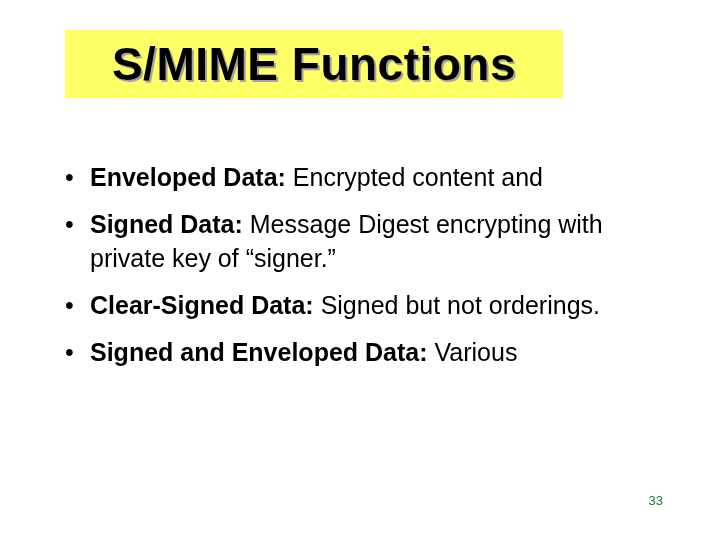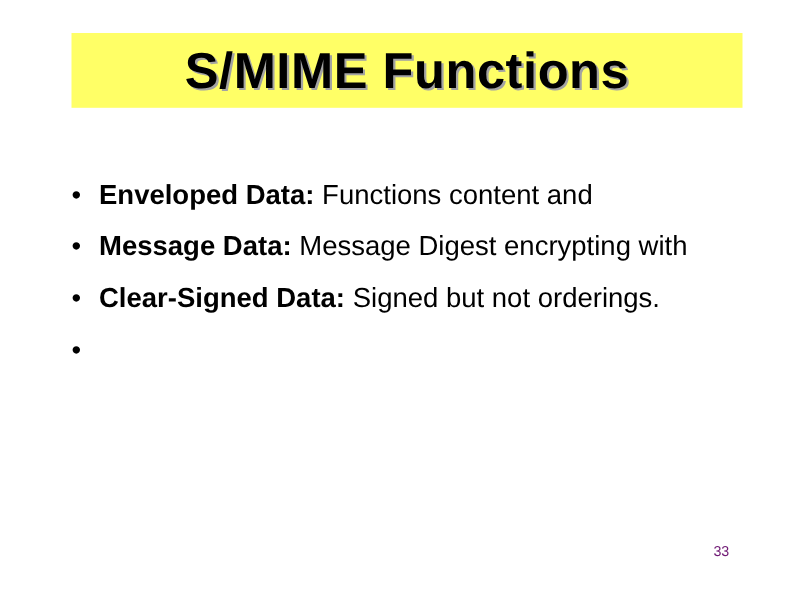--- a/index.html
+++ b/index.html
@@ -12,21 +12,21 @@
     background: #ffffff;
     position: relative;
     overflow: hidden;
     font-family: "Liberation Sans", sans-serif;
     color: #000000;
   }
   .banner {
     position: absolute;
     left: 65px;
     top: 30px;
-    width: 610px;
+    width: 498px;
     height: 68px;
     background: #FFFF66;
     display: flex;
     align-items: center;
     justify-content: center;
   }
   .slide-title {
     font-family: "Liberation Sans", sans-serif;
     font-weight: bold;
     font-size: 46px;
@@ -57,55 +57,57 @@
     flex: 1 1 auto;
   }
   .bullet .blabel {
     font-weight: bold;
   }
   .page-number {
     position: absolute;
     right: 57px;
     bottom: 32px;
     font-size: 13px;
-    color: #701a75;
+    color: #15803d;
   }
 </style>
 </head>
 <body>
 
 <div class="banner">
   <div class="slide-title">S/MIME Functions</div>
 </div>
 
 <div class="bullets">
 
   <div class="bullet">
     <span class="marker">•</span>
     <div class="btext">
-      <div><span class="blabel">Enveloped Data:</span> <span>Functions content and</span></div>
+      <div><span class="blabel">Enveloped Data:</span> <span>Encrypted content and</span></div>
     </div>
   </div>
 
   <div class="bullet">
     <span class="marker">•</span>
     <div class="btext">
-      <div><span class="blabel">Message Data:</span> <span>Message Digest encrypting with</span></div>
+      <div><span class="blabel">Signed Data:</span> <span>Message Digest encrypting with</span></div>
+      <div>private key of “signer.”</div>
     </div>
   </div>
 
   <div class="bullet">
     <span class="marker">•</span>
     <div class="btext">
       <div><span class="blabel">Clear-Signed Data:</span> <span>Signed but not orderings.</span></div>
       <div></div>
     </div>
   </div>
 
   <div class="bullet">
     <span class="marker">•</span>
     <div class="btext">
+      <div><span class="blabel">Signed and Enveloped Data:</span> <span>Various</span></div>
     </div>
   </div>
 
 </div>
 
 <div class="page-number">33</div>
 
 </body></html>

